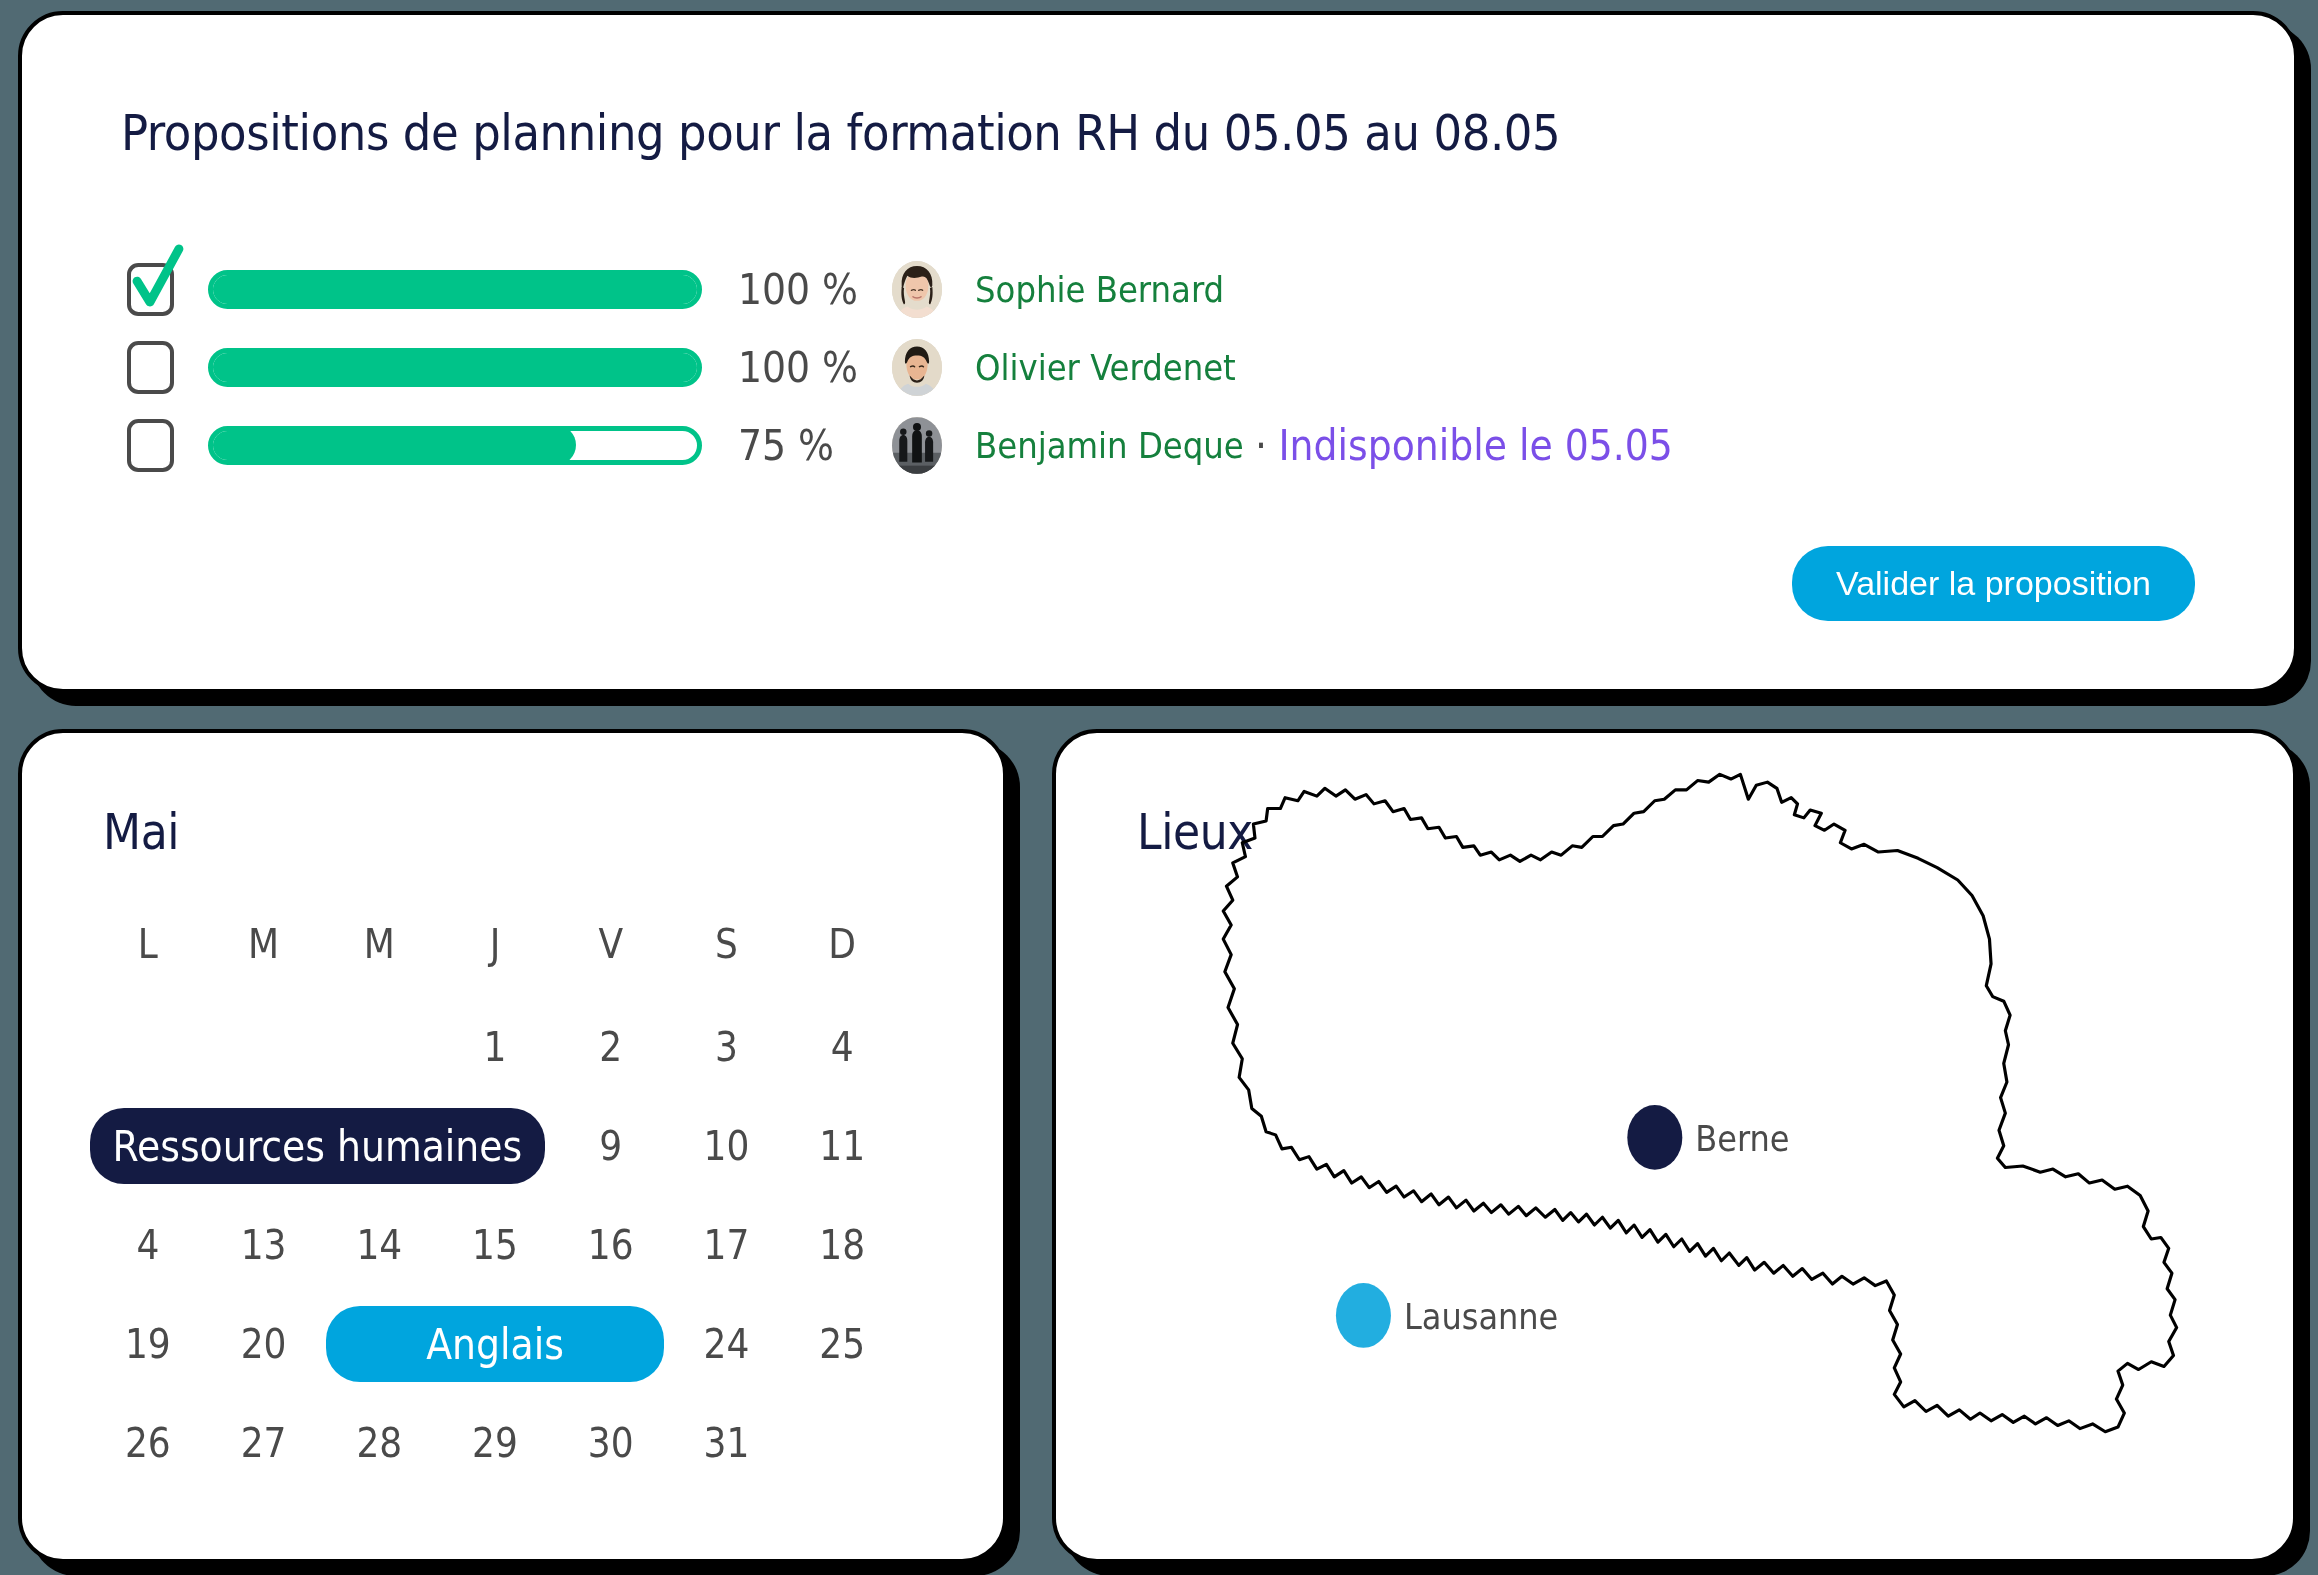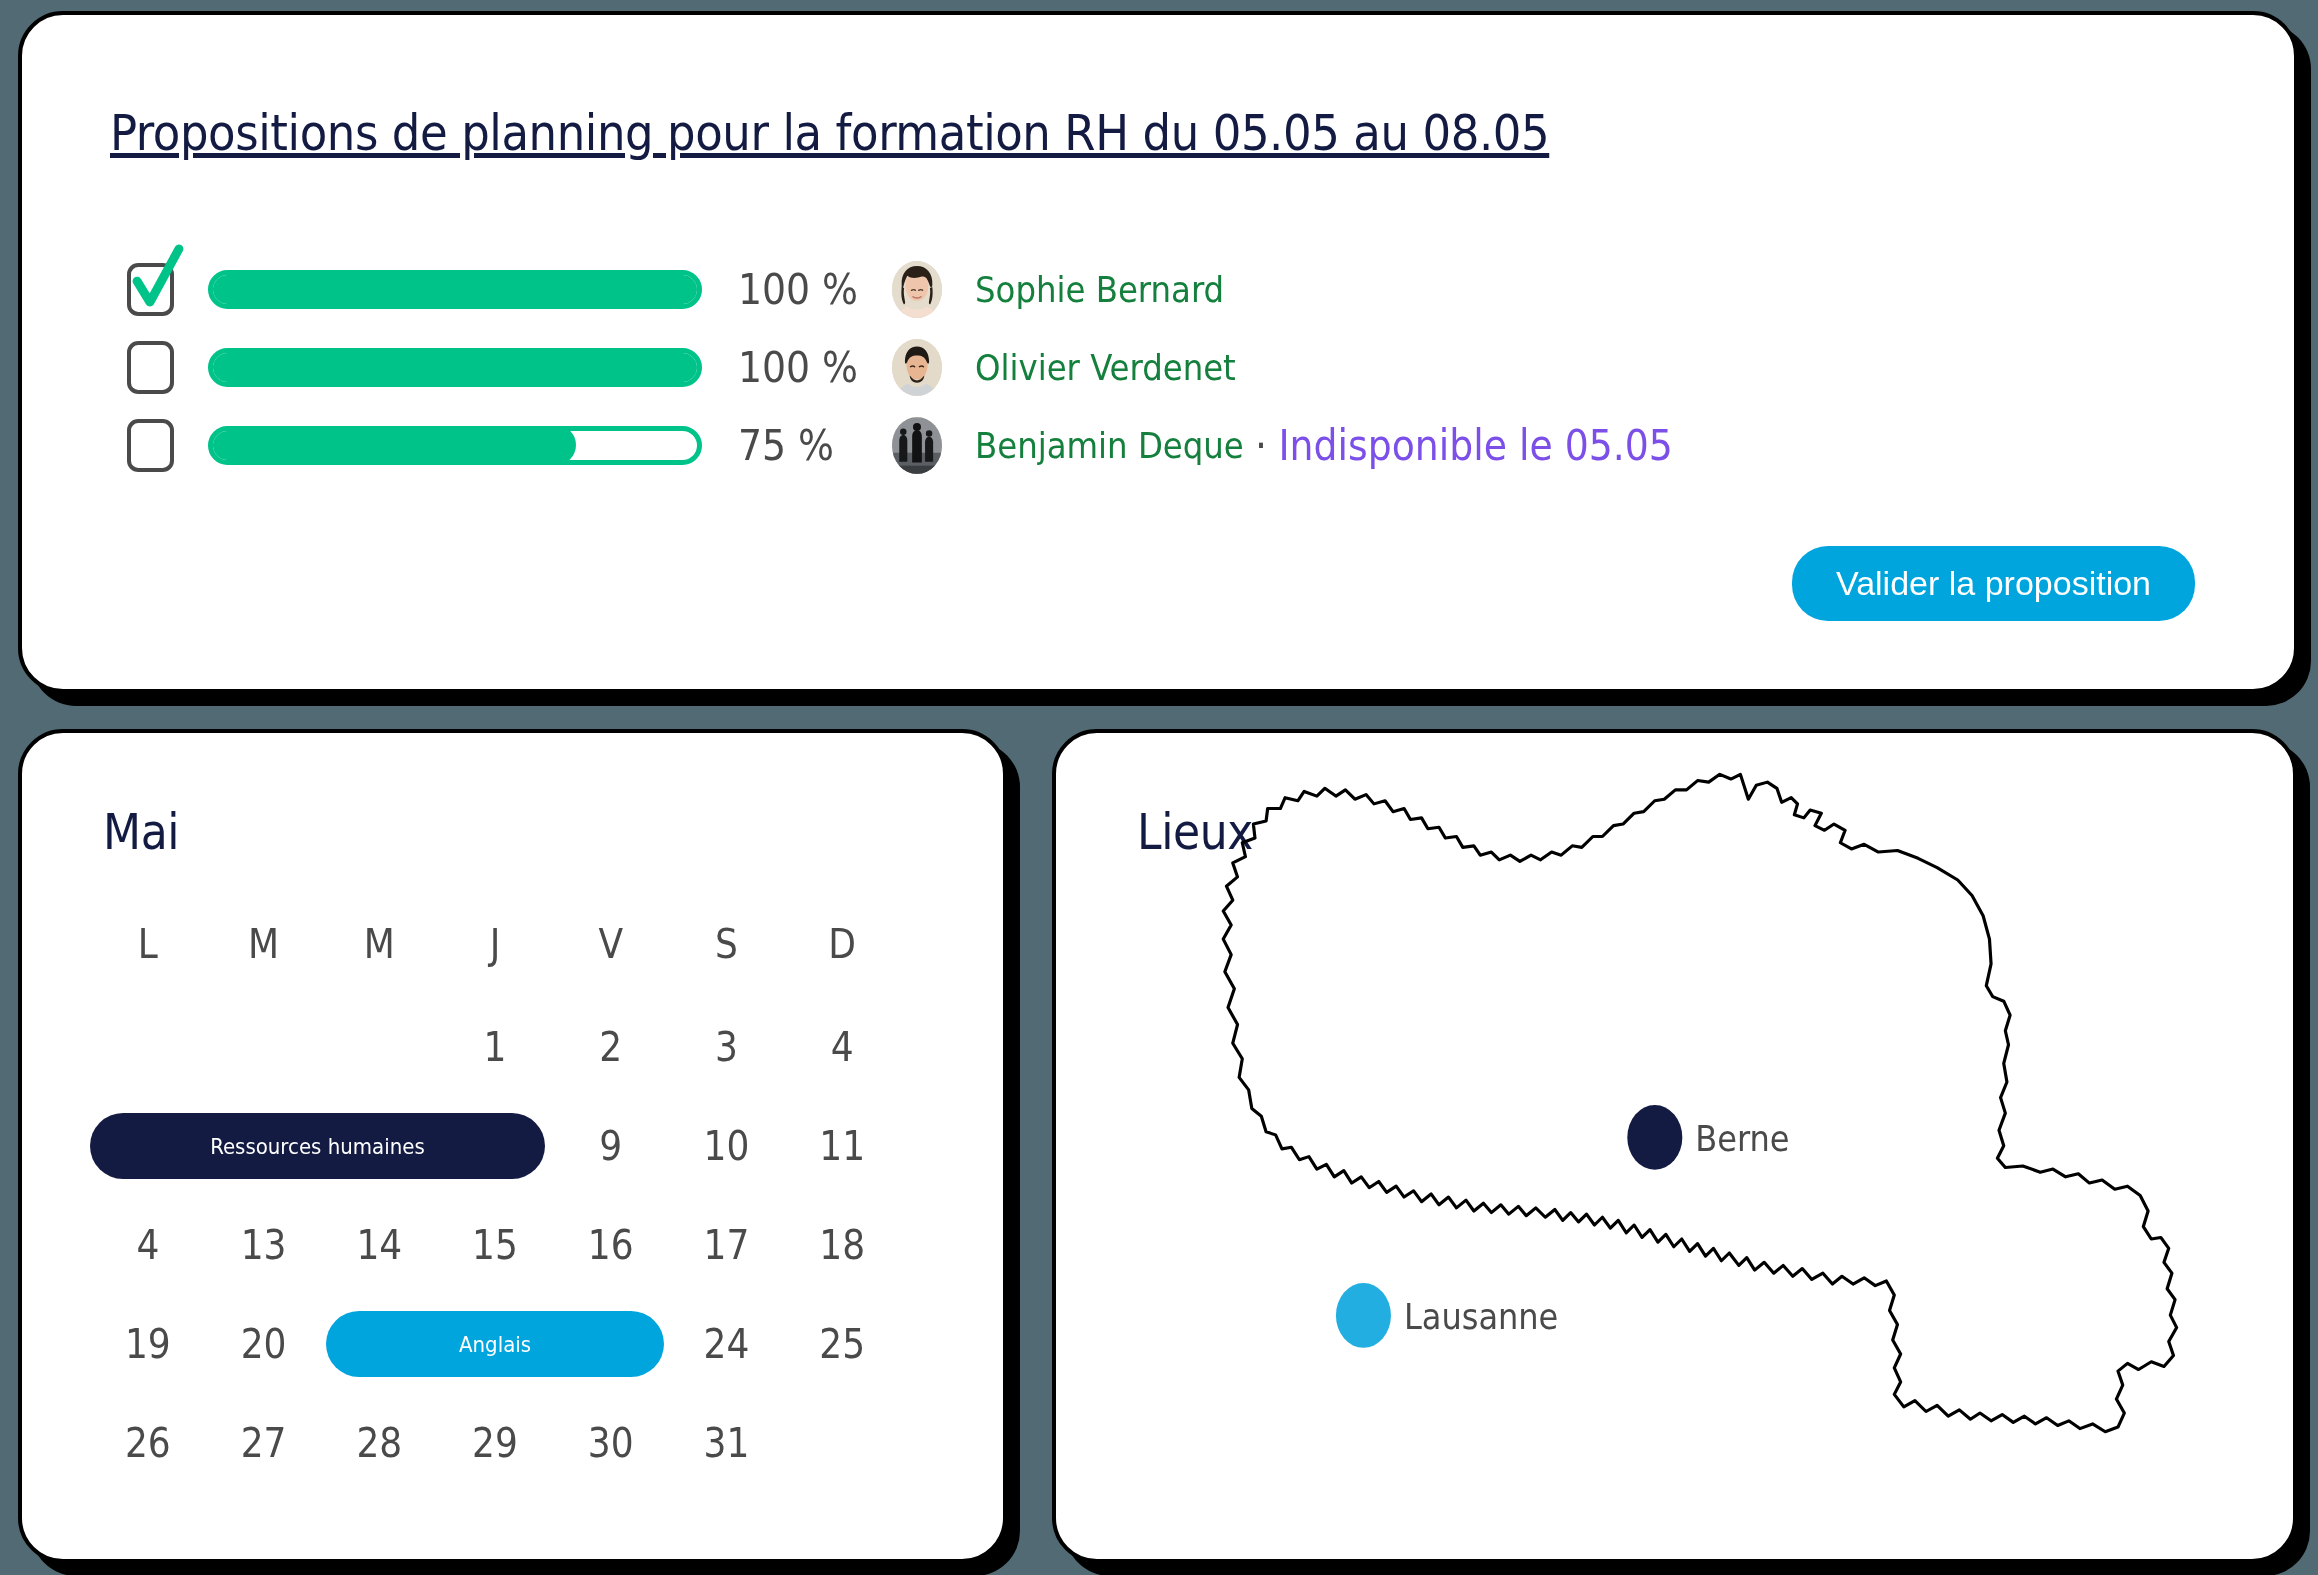--- a/index.html
+++ b/index.html
@@ -24,21 +24,21 @@
   #card-map       { left: 1052px; top: 729px; width: 1245px; height: 834px; }
 
   
   .card-title {
     color: #141b43;
     font-size: 50px;
     font-weight: 400;
     letter-spacing: -0.4px;
     white-space: nowrap;
   }
-  #proposals-title { position: absolute; left: 88px; top: 89px; text-decoration: underline; }
+  #proposals-title { position: absolute; left: 99px; top: 89px; }
 
   .person-rows { position: absolute; left: 105px; top: 235px; }
   .person-row {
     display: flex;
     align-items: center;
     height: 78px;
   }
 
   .checkbox {
     position: relative;
@@ -141,27 +141,27 @@
     text-align: center;
     color: #4a4a4a;
     font-size: 40px;
     line-height: 1;
   }
 
   .event-pill {
     position: absolute;
     top: 50%;
     transform: translateY(-50%);
-    height: 66px;
+    height: 76px;
     display: flex;
     align-items: center;
     justify-content: center;
     border-radius: 34px;
     color: #ffffff;
-    font-size: 22px;
+    font-size: 42px;
     white-space: nowrap;
     padding: 0 16px;
   }
   .pill-dark { background: #141b43; }
   .pill-blue { background: #00a5de; }
 
   
   #map-title { position: absolute; left: 81px; top: 71px; font-size: 49px; }
   .map-wrap { position: absolute; left: 32px; top: 24px; width: 1166px; height: 777px; }
   .map-wrap svg { display: block; width: 100%; height: 100%; }

